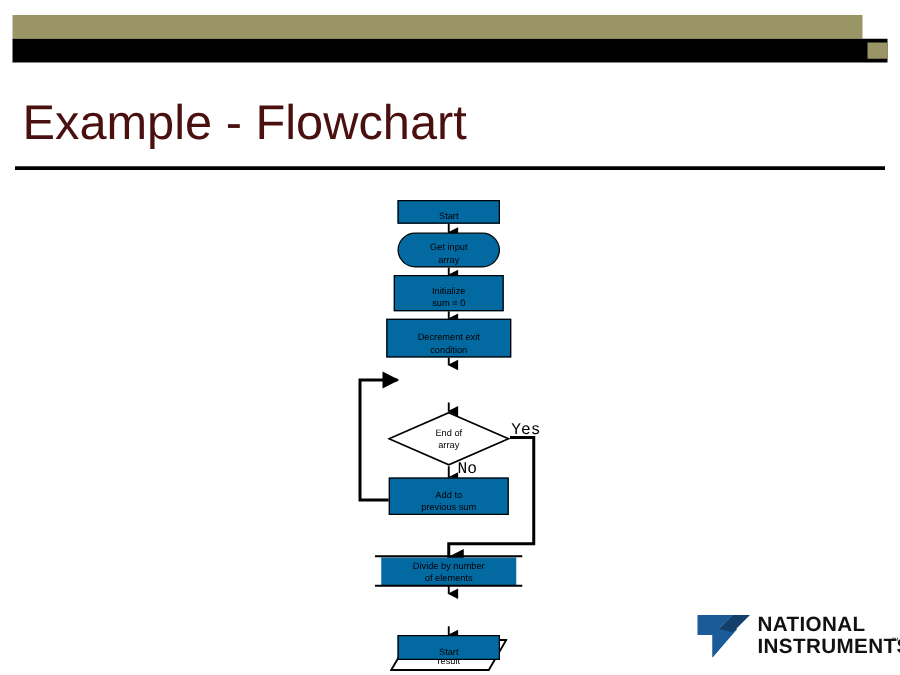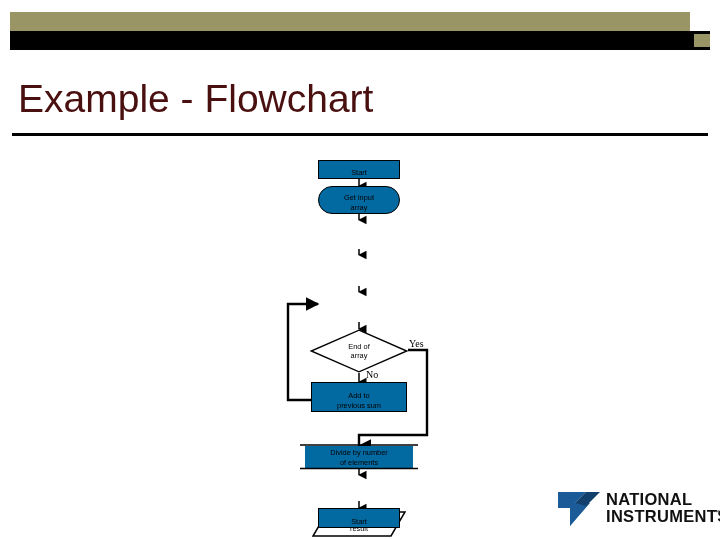--- a/index.html
+++ b/index.html
@@ -130,22 +130,22 @@
     align-items: center;
     justify-content: center;
     font-family: "Liberation Sans", sans-serif;
     font-size: 7.4px;
     line-height: 9.4px;
     text-align: center;
     color: #000;
   }
   .fc-edge-label {
     position: absolute;
-    font-family: Liberation Serif, serif;
-    font-size: 10px;
+    font-family: Liberation Mono, monospace;
+    font-size: 13px;
     line-height: 8px;
     color: #000;
     white-space: nowrap;
   }
   #fc-connectors {
     position: absolute;
     left: 0; top: 0;
     width: 190px;
     height: 388px;
   }
@@ -208,21 +208,27 @@
   </svg>
 
   <div class="fc-box" style="left:48px; top:10px; width:82px; height:19px;">
     <span>Start</span>
   </div>
 
   <div class="fc-box" style="left:48px; top:36px; width:82px; height:28px;border-radius:14px;">
     <span>Get input<br>array</span>
   </div>
 
-
+  <div class="fc-box" style="left:45px; top:70px; width:88px; height:29px;">
+    <span>Initialize<br>sum = 0</span>
+  </div>
+
+  <div class="fc-box" style="left:39px; top:105px; width:100px; height:31px;">
+    <span>Decrement exit<br>condition</span>
+  </div>
 
 
   <div class="fc-diamond-wrap" style="left:40px; top:179px; width:98px; height:44px;">
     <svg class="fc-diamond-shape" viewBox="0 0 98 44" preserveAspectRatio="none">
       <polygon points="49,1.2 96.8,22 49,42.8 1.2,22" fill="#fff" stroke="#000" stroke-width="1.4"></polygon>
     </svg>
     <div class="fc-diamond-label">End of<br>array</div>
   </div>
 
   <div class="fc-edge-label" style="left:139px; top:190px;">Yes</div>

